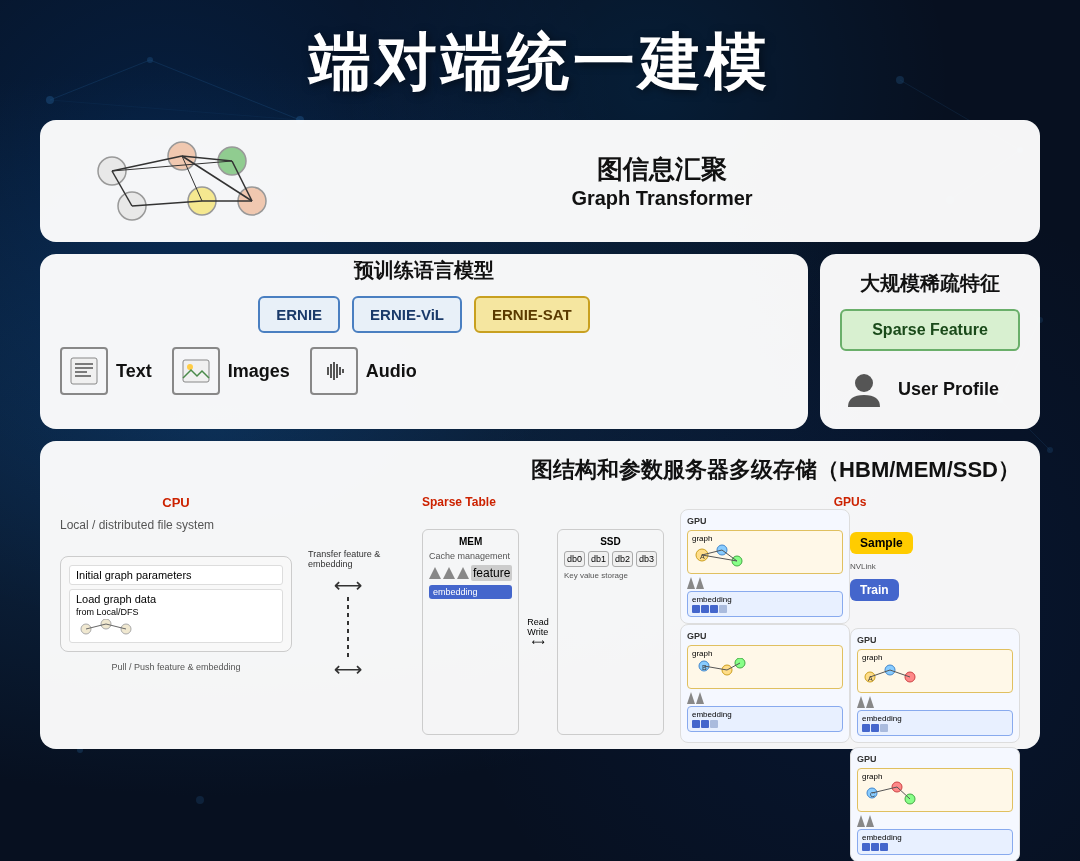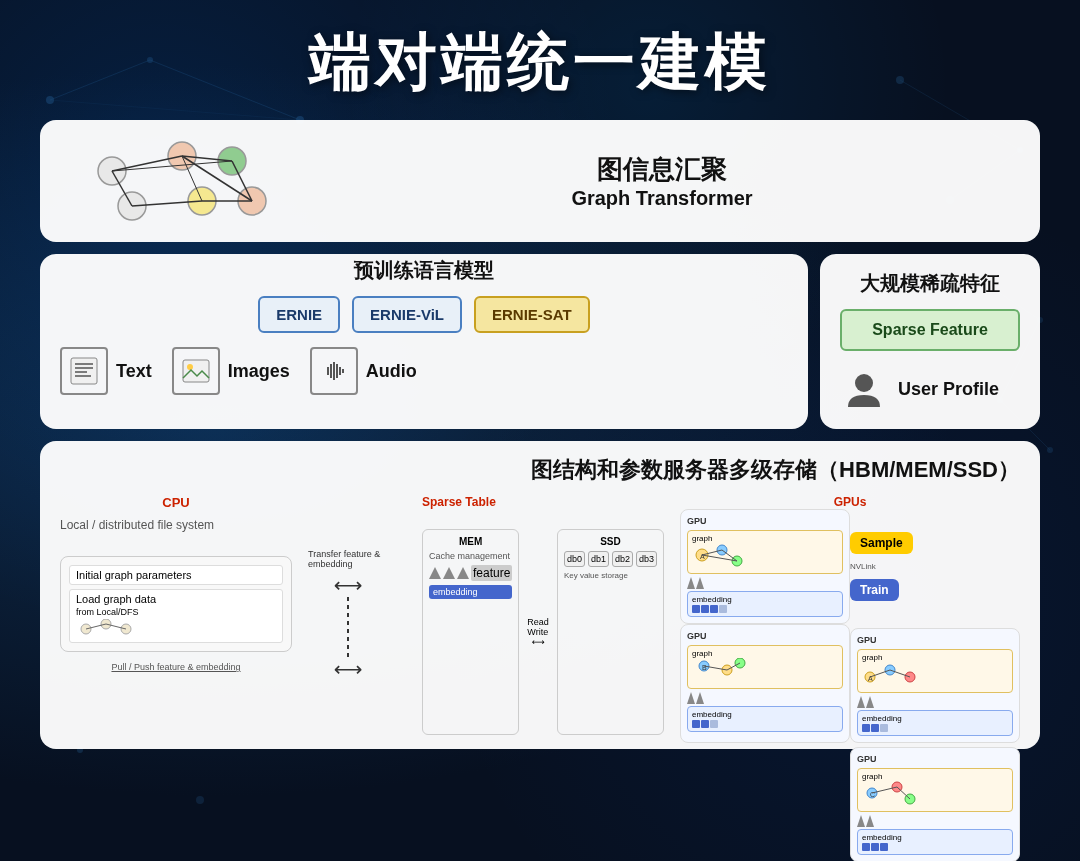--- a/index.html
+++ b/index.html
@@ -479,21 +479,21 @@
             <span>Load graph data</span><br><span style="font-size:9px;">from Local/DFS</span>
             <svg width="60" height="20" viewBox="0 0 60 20" style="display:block;margin-top:2px;">
               <circle cx="10" cy="10" r="5" fill="#f0e8d0" stroke="#aaa" stroke-width="1"></circle>
               <circle cx="30" cy="5" r="5" fill="#f0e8d0" stroke="#aaa" stroke-width="1"></circle>
               <circle cx="50" cy="10" r="5" fill="#f0e8d0" stroke="#aaa" stroke-width="1"></circle>
               <line x1="10" y1="10" x2="30" y2="5" stroke="#666" stroke-width="1"></line>
               <line x1="30" y1="5" x2="50" y2="10" stroke="#666" stroke-width="1"></line>
             </svg>
           </div>
         </div>
-        <div style="text-align:center;font-size:9px;color:#555;margin:2px 0;text-decoration:underline;">Pull / Push feature &amp; embedding</div>
+        <div style="text-align:center;font-size:9px;color:#555;margin:2px 0;">Pull / Push feature &amp; embedding</div>
       </div>
 
       <div style="display:flex;flex-direction:column;align-items:center;justify-content:center;width:80px;font-size:9px;color:#333;">
         <div style="margin-bottom:4px;">Transfer feature &amp; embedding</div>
         <div style="font-size:20px;">⟷</div>
         <svg width="2" height="60">
             <line x1="1" y1="0" x2="1" y2="60" stroke="#333" stroke-width="2" stroke-dasharray="4"></line>
           </svg>
         <div style="font-size:20px;">⟷</div>
       </div>

